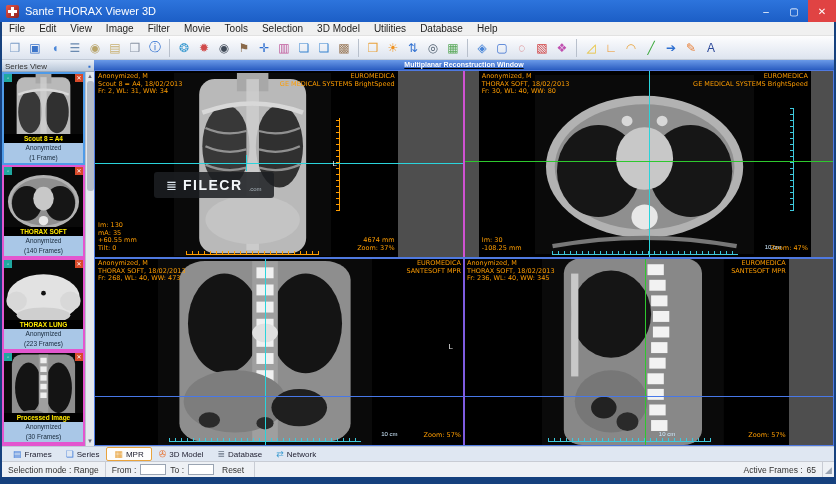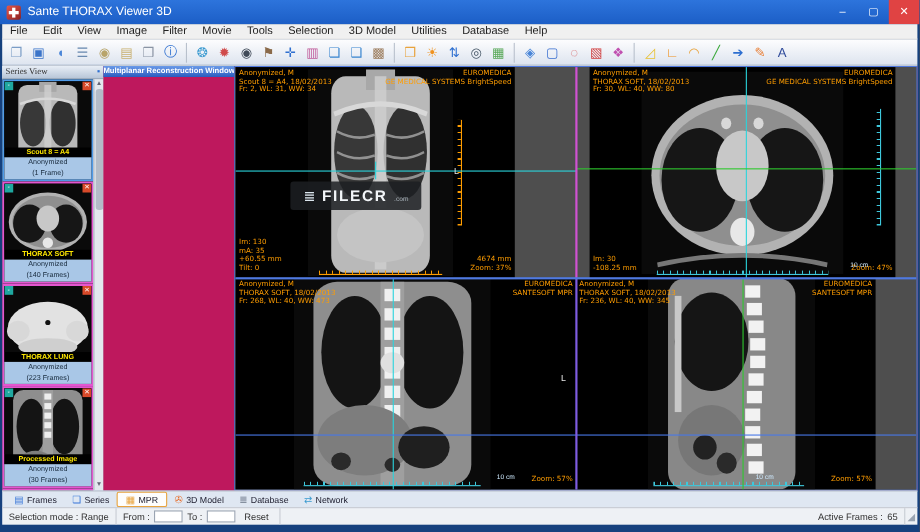--- a/index.html
+++ b/index.html
@@ -31,42 +31,42 @@
   .tbtn { width:20px; height:20px; display:flex; align-items:center; justify-content:center;
     font-size:12px; border-radius:3px; }
   .tsep { width:1px; height:18px; background:#b8c0cc; margin:0 4px; }
 
   
   .client { position:absolute; top:60px; left:2px; right:2px; height:386px; display:flex; background:#9aa4b0; }
 
   
   .sidebar { width:92px; background:#cdd6e2; display:flex; flex-direction:column; }
   .sidebar-header { height:12px; background:linear-gradient(#e8eef6,#b8c6d8); display:flex;
-    align-items:flex-start; font-size:8px; color:#333; padding:0 3px; border-bottom:1px solid #9aa8ba;font-family:Liberation Serif, serif;}
+    align-items:flex-end; font-size:8px; color:#333; padding:0 3px; border-bottom:1px solid #9aa8ba;}
   .hdr-btn { margin-left:auto; font-size:8px; color:#2e6fd0; }
   .sidebar-body { flex:1; display:flex; overflow:hidden; }
   .thumbs { width:83px; overflow:hidden; }
   .thumb { height:93px; border:2px solid; display:flex; flex-direction:column; background:#000; }
   .thumb-img { flex:1; position:relative; background:#000; overflow:hidden; }
   .thumb-label { height:9px; background:#000; color:#ffe800; font-size:6.5px; font-weight:bold;
     text-align:center; line-height:9px; white-space:nowrap; overflow:hidden;}
   .thumb-caption { height:20px; background:#a9c7e7; font-size:6.5px; color:#16283a;
     text-align:center; line-height:10px; }
   .badge { position:absolute; top:0; width:8px; height:8px; font-size:6px; line-height:8px;
     text-align:center; color:#fff; }
   .badge.bl-left { left:0; background:#1fa8a0; }
   .badge.bl-right { right:0; background:#d84a2a; }
   .scrollbar { width:9px; background:#e4e8ee; display:flex; flex-direction:column; align-items:center;
     border-left:1px solid #b8c0cc; }
   .sb-arrow { font-size:6px; color:#667; height:9px; line-height:9px; }
   .sb-thumb { width:7px; height:110px; background:#b4bcc8; border-radius:3px; }
   .sb-spacer { flex:1; }
 
   
-  .mpr { flex:1; display:flex; flex-direction:row; background:#be185d; }
+  .mpr { flex:1; display:flex; flex-direction:column; background:#84cc16;text-decoration:underline; }
   .mpr-title { height:10px; background:linear-gradient(#6a9ae8,#2a5cc0); color:#fff;
     font-size:7px; font-weight:bold; text-align:center; line-height:10px; }
   .quads { position:relative; flex:1; border:1px solid #4f79e0; background:#4e4e4e; }
   .quad { position:absolute; width:50%; height:50%; overflow:hidden; background:#4e4e4e; }
   .q-scout { left:0; top:0; } .q-axial { right:0; top:0; }
   .q-coronal { left:0; bottom:0; } .q-sagittal { right:0; bottom:0; }
   .vdiv-top { position:absolute; left:calc(50% - 1px); top:0; width:2px; height:50%; background:#d052d2; z-index:5;}
   .vdiv-bottom { position:absolute; left:calc(50% - 1px); bottom:0; width:2px; height:50%; background:#7e5ce0; z-index:5;}
   .hdiv { position:absolute; top:calc(50% - 1px); left:0; right:0; height:2px; background:#4f79e0; z-index:5;}
 

